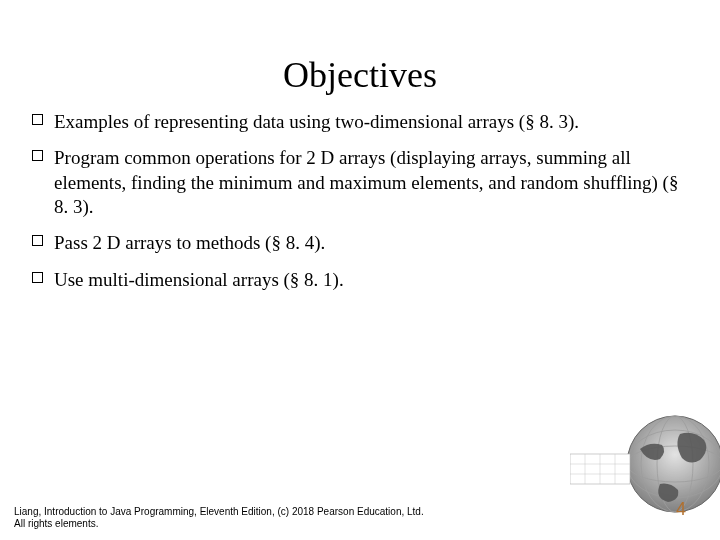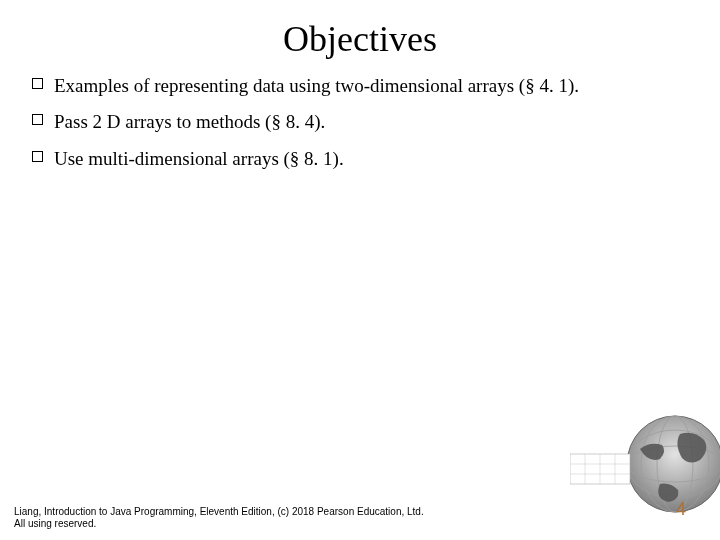--- a/index.html
+++ b/index.html
@@ -1,33 +1,34 @@
 <!DOCTYPE html>
 <html><head>
   <meta charset="utf-8">
   <style>
     * { margin: 0; padding: 0; box-sizing: border-box; }
     html, body { width: 720px; height: 540px; background: #fff; font-family: "Times New Roman", Times, serif; color: #000; overflow: hidden; position: relative; }
     .slide { width: 720px; height: 540px; position: relative; padding: 18px 32px 0 32px; }
-    .title { font-size: 36px; text-align: center; font-weight: normal; margin-bottom: 14px; }
+    .title { font-size: 36px; text-align: center; font-weight: normal; margin-bottom: 14px; margin-top: 36px; }
     ul.obj { list-style: none; padding-left: 0; }
     ul.obj li { position: relative; padding-left: 22px; font-size: 19px; line-height: 1.28; margin-bottom: 12px; }
     ul.obj li .bullet { position: absolute; left: 0; top: 4px; width: 11px; height: 11px; border: 1.5px solid #000; background: #fff; }
     .footer { position: absolute; left: 0; right: 0; bottom: 10px; text-align: left; font-family: Arial, Helvetica, sans-serif; font-size: 10px; line-height: 1.2; color: #000; margin-left: 14px; }
     .pagenum { position: absolute; right: 34px; bottom: 20px; font-family: Arial, Helvetica, sans-serif; font-size: 18px; color: #b07030; }
     .globe { position: absolute; right: 0; bottom: 26px; width: 150px; height: 120px; pointer-events: none; opacity: 0.82; }
   </style>
 </head>
 <body>
 
 <div class="slide">
   <h1 class="title">Objectives</h1>
 
   <ul class="obj">
-    <li><span class="bullet"></span><span>Examples of representing data using two-dimensional arrays (§ 4. 1).</span></li>
+    <li><span class="bullet"></span><span>Examples of representing data using two-dimensional arrays (§ 8. 3).</span></li>
+    <li><span class="bullet"></span><span>Program common operations for 2 D arrays (displaying arrays, summing all elements, finding the minimum and maximum elements, and random shuffling) (§ 8. 3).</span></li>
     <li><span class="bullet"></span><span>Pass 2 D arrays to methods (§ 8. 4).</span></li>
     <li><span class="bullet"></span></li>
     <li><span class="bullet"></span></li>
     <li><span class="bullet"></span><span>Use multi-dimensional arrays (§ 8. 1).</span></li>
   </ul>
 
   <svg class="globe" viewBox="0 0 150 120">
     <defs>
       <radialGradient id="g1" cx="50%" cy="40%" r="60%">
         <stop offset="0%" stop-color="#ddd"></stop>
@@ -45,17 +46,17 @@
     <rect x="0" y="60" width="60" height="30" fill="#fff" stroke="#999" stroke-width="0.6"></rect>
     <line x1="0" y1="70" x2="60" y2="70" stroke="#bbb" stroke-width="0.5"></line>
     <line x1="0" y1="80" x2="60" y2="80" stroke="#bbb" stroke-width="0.5"></line>
     <line x1="15" y1="60" x2="15" y2="90" stroke="#bbb" stroke-width="0.5"></line>
     <line x1="30" y1="60" x2="30" y2="90" stroke="#bbb" stroke-width="0.5"></line>
     <line x1="45" y1="60" x2="45" y2="90" stroke="#bbb" stroke-width="0.5"></line>
   </svg>
 
   <div class="footer">
     <div>Liang, Introduction to Java Programming, Eleventh Edition, (c) 2018 Pearson Education, Ltd.</div>
-    <div>All using reserved.</div>
+    <div>All rights elements.</div>
   </div>
 
   <div class="pagenum">4</div>
 </div>
 
 </body></html>

